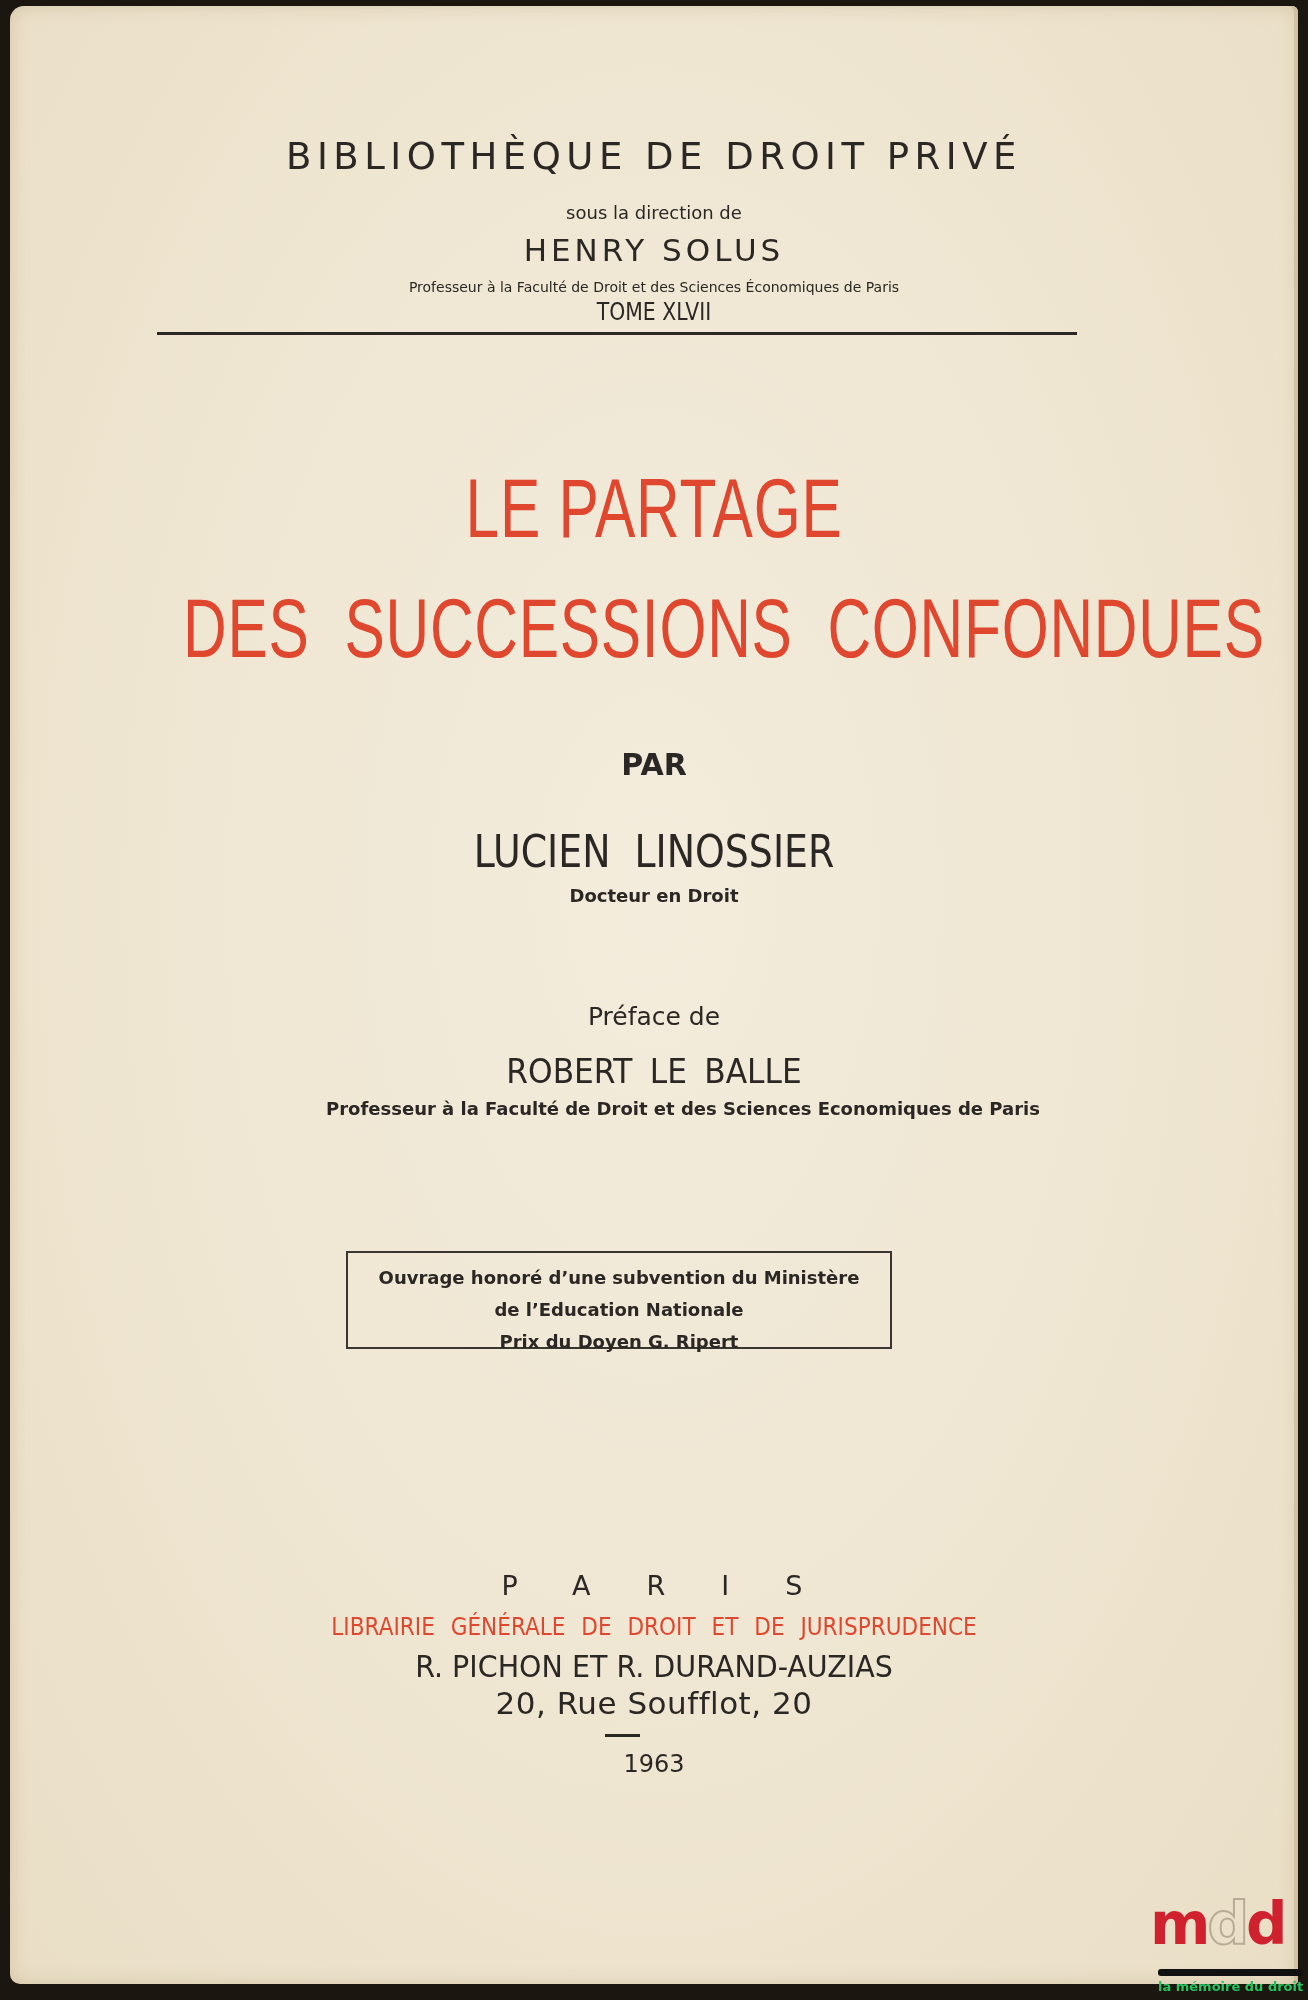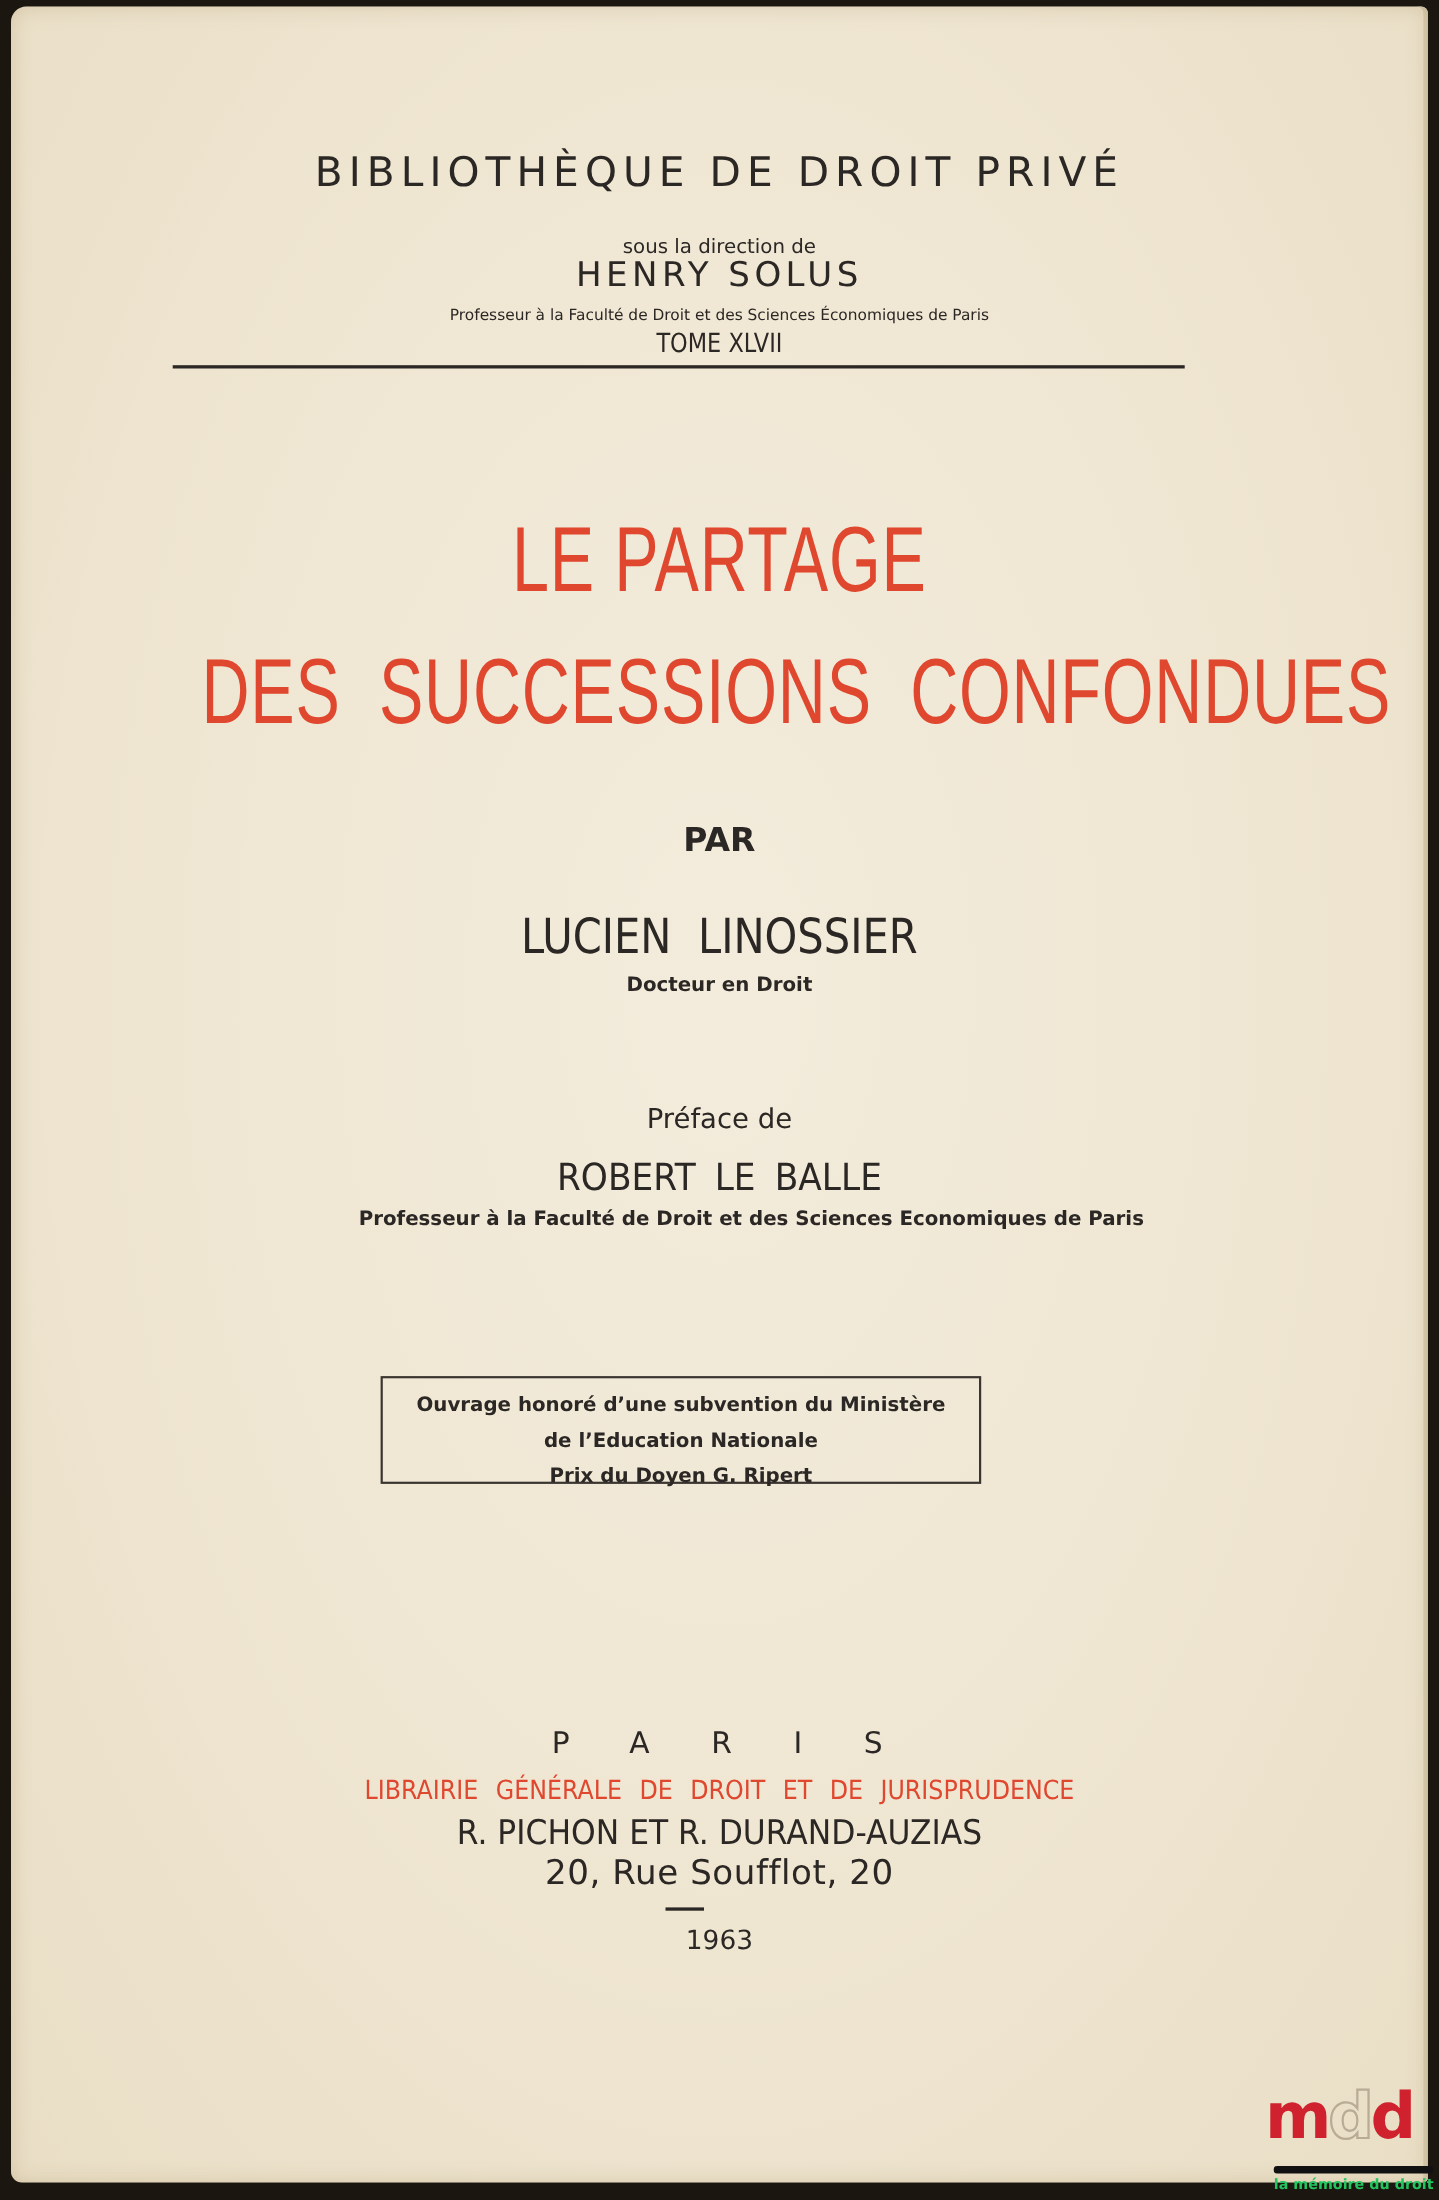--- a/index.html
+++ b/index.html
@@ -16,21 +16,21 @@
     box-shadow: inset 0 0 18px rgba(150,120,70,0.25), inset -4px 0 0 #d8ccb0;
   }
   .line {
     position: absolute; left: 0; width: 1308px; text-align: center; white-space: nowrap;
     line-height: 1;
   }
   .dark { color: #2b2724; }
   .red { color: #e0472f; }
 
   .series-title { top: 138px; font-size: 37px; letter-spacing: 5.5px; font-weight: 400; }
-  .direction { top: 204px; font-size: 18px; margin-top: 12px; }
+  .direction { top: 204px; font-size: 18px; }
   .director { top: 235px; font-size: 31px; letter-spacing: 4px; }
   .director-role { top: 280px; font-size: 14px; }
   .tome { top: 300px; font-size: 24px; transform: scaleX(0.85); }
   .rule {
     position: absolute; left: 157px; top: 332px; width: 920px; height: 3px;
     background: #2b2724;
   }
   .title {
     font-family: "Liberation Sans", sans-serif; font-weight: 400;
     font-size: 84px; transform: scaleX(0.72); transform-origin: 50% 50%;

